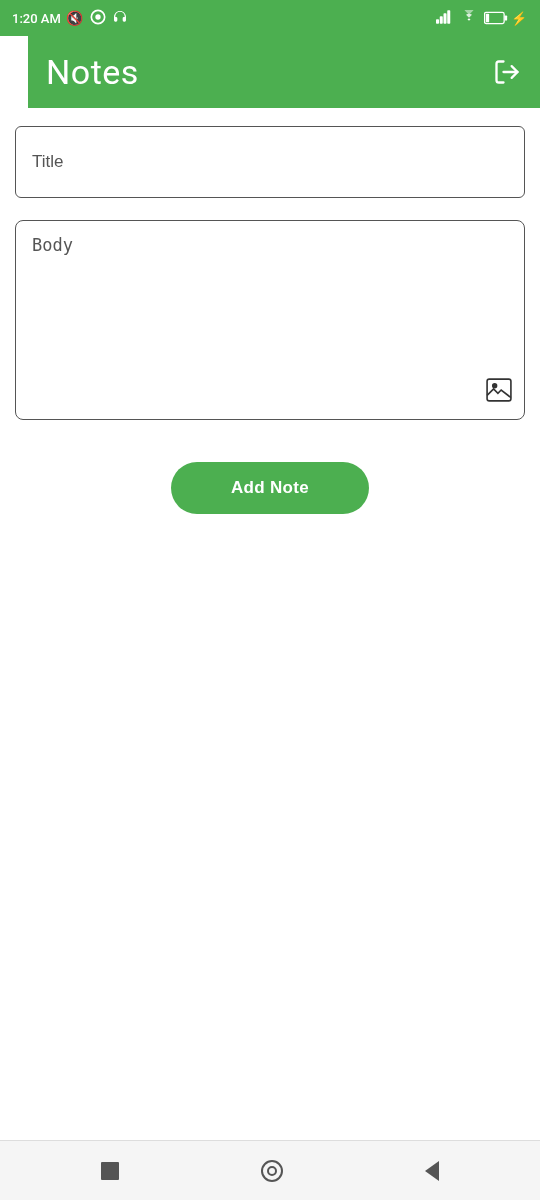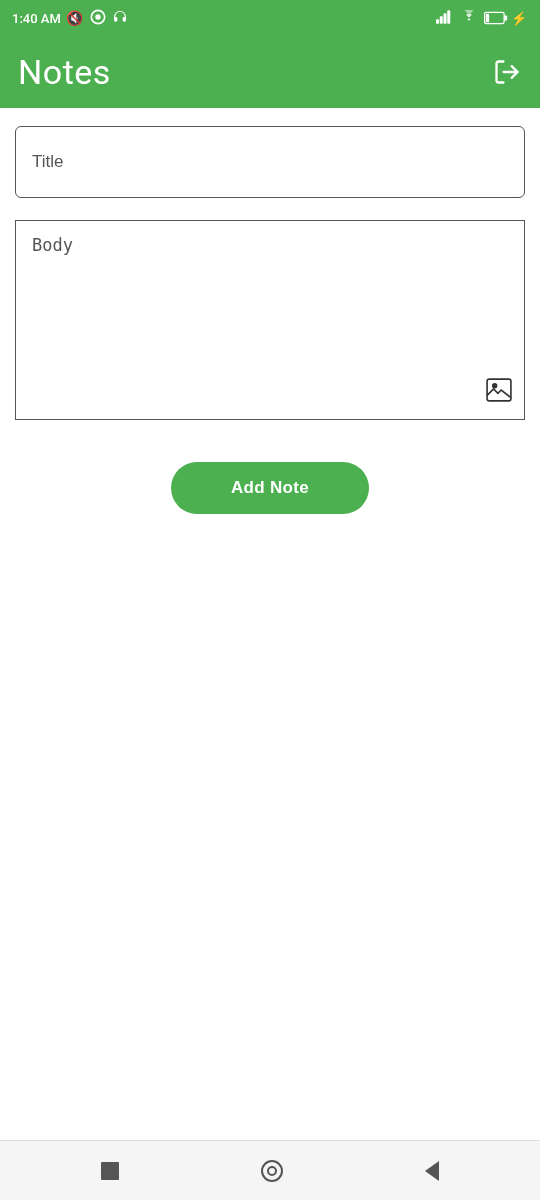--- a/index.html
+++ b/index.html
@@ -38,20 +38,21 @@
     }
 
     
     .header {
       background: #4caf50;
       height: 72px;
       display: flex;
       align-items: center;
       justify-content: space-between;
       padding: 0 18px;
+      margin-left: 28px;
     }
     .header-title {
       color: #fff;
       font-size: 34px;
       font-weight: 400;
       letter-spacing: 0.5px;
     }
     .header-logout {
       color: #fff;
       font-size: 26px;
@@ -90,21 +91,21 @@
       width: 100%;
       background: transparent;
     }
     .title-input::placeholder {
       color: #555;
     }
 
     
     .body-input-wrapper {
       border: 1.5px solid #555;
-      border-radius: 0;
+      border-radius: 8px;
       padding: 14px 16px;
       height: 200px;
       display: flex;
       align-items: flex-start;
       background: #fff;
       position: relative;
       margin-bottom: 26px;
     }
     .body-textarea {
       border: none;
@@ -174,21 +175,21 @@
       justify-content: center;
       color: #555;
       font-size: 22px;
     }
   </style>
 </head>
 <body>
 
 <div class="status-bar">
   <div class="status-left">
-    <span>1:40 AM</span>
+    <span>1:20 AM</span>
 
     <span style="font-size:14px;">🔇</span>
 
     <span>
       <svg width="16" height="16" viewBox="0 0 24 24" fill="white">
         <circle cx="12" cy="12" r="10" fill="none" stroke="white" stroke-width="2.5"></circle>
         <circle cx="12" cy="12" r="4" fill="white"></circle>
       </svg>
     </span>
 

